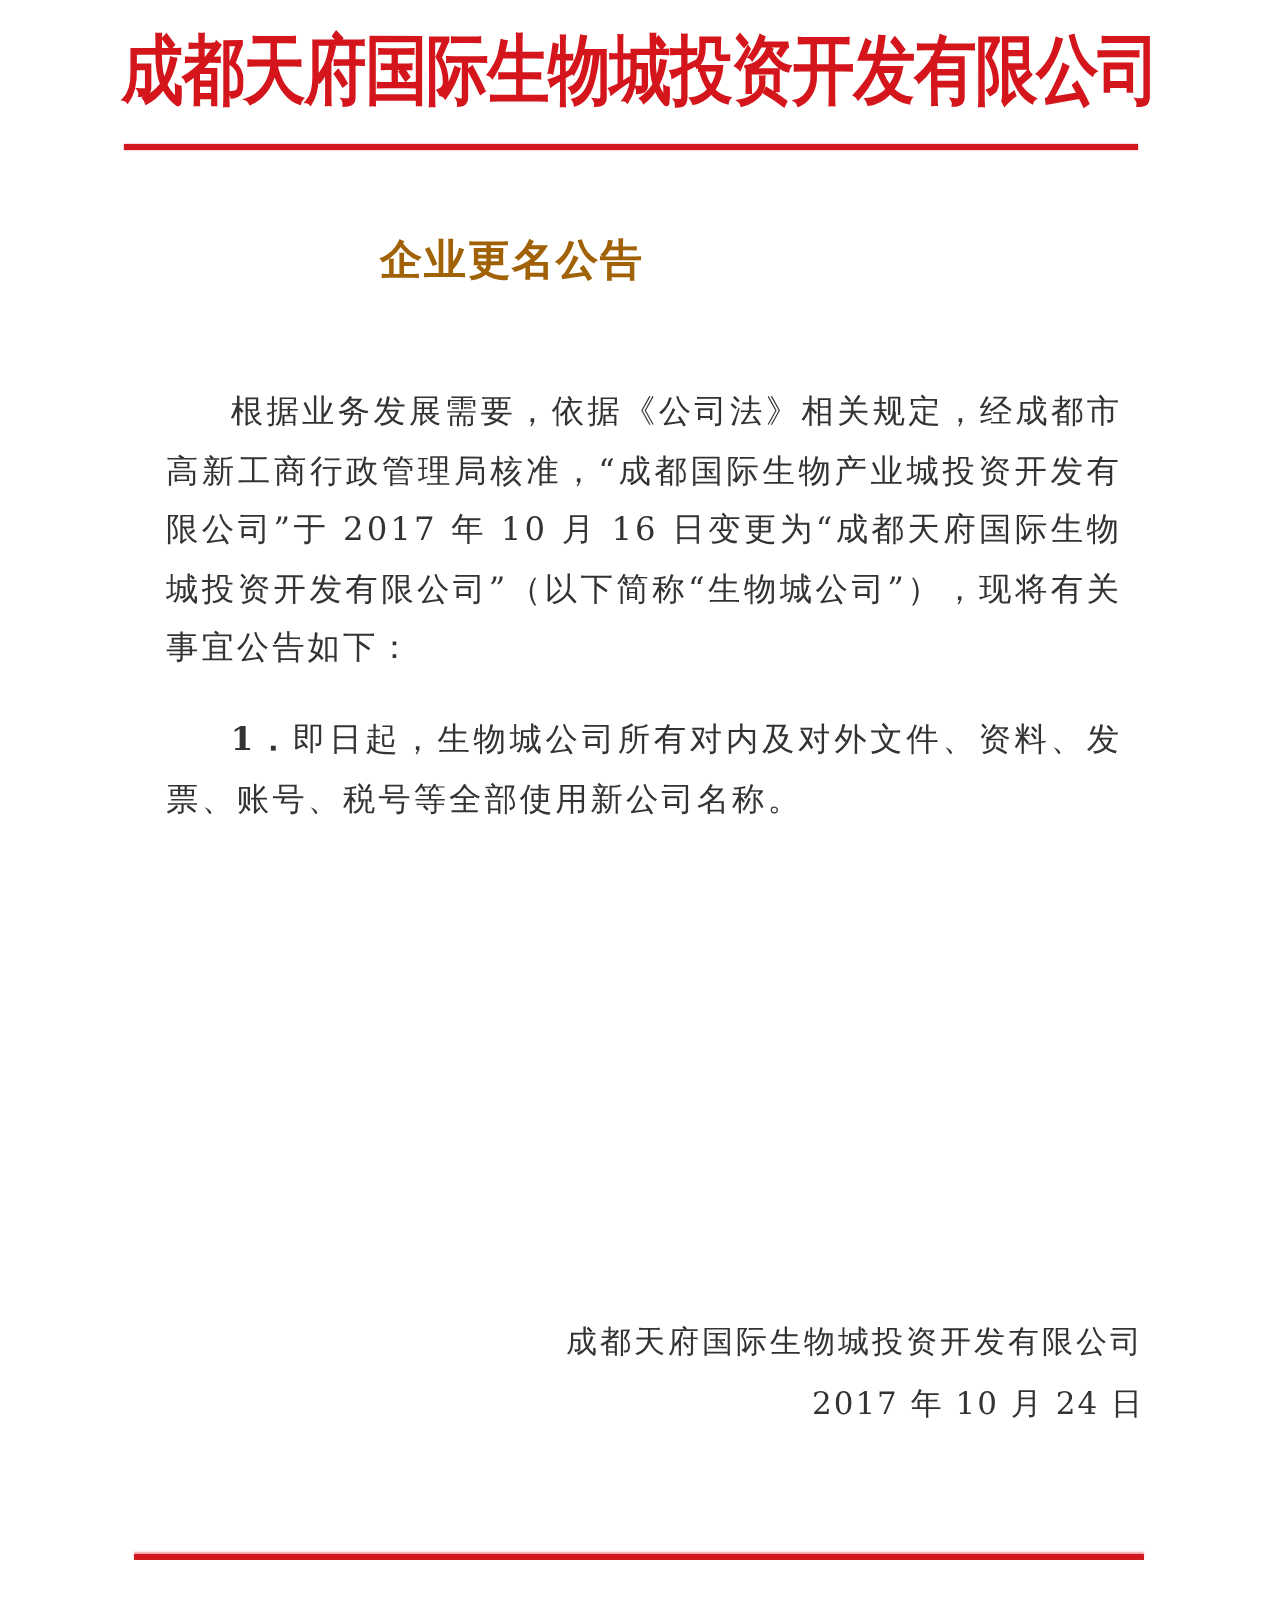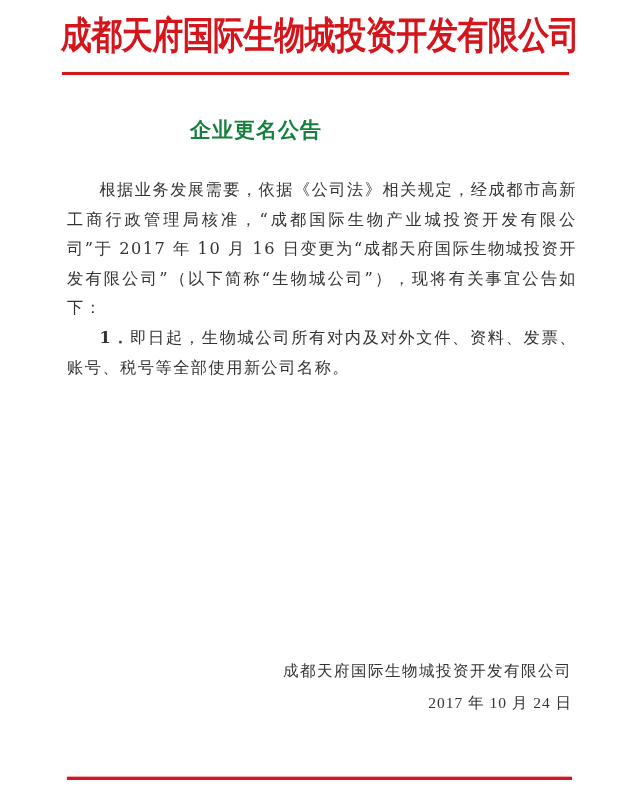--- a/index.html
+++ b/index.html
@@ -52,54 +52,53 @@
       box-shadow: 0 -1px 1px #f3a0a3;
     }
     .doc-title {
       position: absolute;
       left: 0;
       top: 116px;
       width: 512px;
       text-align: center;
       font-weight: bold;
       font-size: 21px;
-      color: #15803d;
+      color: #a16207;
       letter-spacing: 1px;
     }
     .body-text {
       position: absolute;
       left: 67px;
       top: 175px;
       width: 510px;
       font-size: 16.2px;
       line-height: 29.6px;
       letter-spacing: 1.5px;
       color: #333333;
     }
     .para {
-      margin: 0;
+      margin: 16px;
       text-indent: 2em;
       text-align: justify;
     }
     .para .num {
       font-weight: bold;
     }
     .signature {
       position: absolute;
       right: 68px;
       top: 656px;
       text-align: right;
       font-size: 15.5px;
       line-height: 31px;
       color: #333333;
       letter-spacing: 1.5px;
     }
     .signature .date {
       letter-spacing: 1px;
-      font-family: Liberation Serif, serif;
     }
   </style>
 </head>
 <body>
 
 <div class="masthead">
   <span class="masthead-title">成都天府国际生物城投资开发有限公司</span>
 </div>
 <div class="rule rule-top"></div>
 

